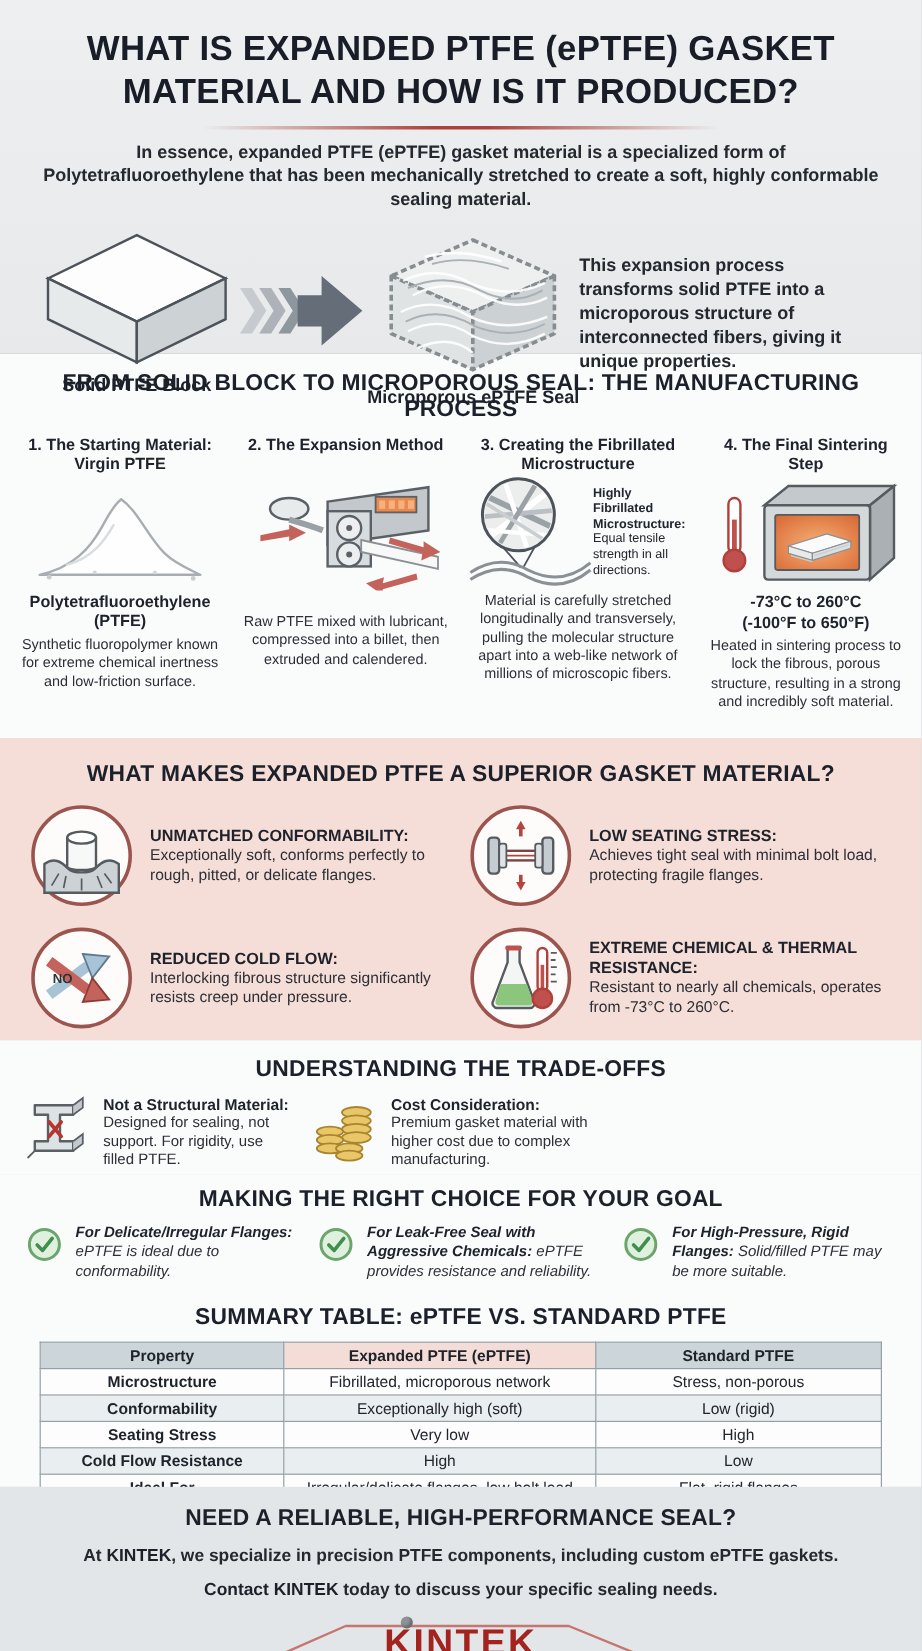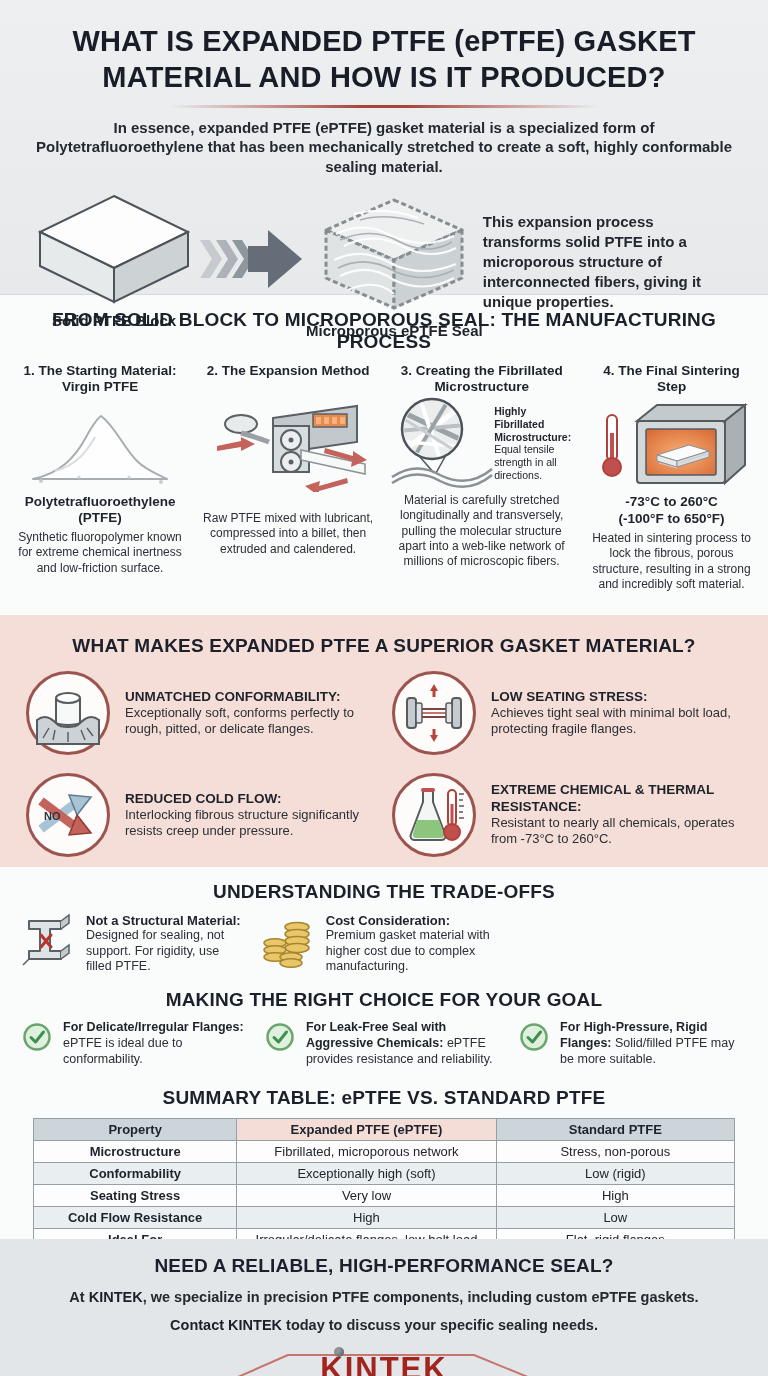--- a/index.html
+++ b/index.html
@@ -51,21 +51,21 @@
   .tradeoffs { height:112px; background:#fafbfb; padding:10px 20px 0; }
   .tradeoffs h2 { margin:4px 0 10px; }
   .to-grid { display:grid; grid-template-columns:1fr 1.12fr 1fr; gap:18px; }
   .to-item { display:flex; gap:10px; }
   .to-icon { width:56px; min-width:56px; display:flex; justify-content:center; align-items:flex-start; }
   .to-title { font-weight:800; font-size:13px; color:#1d222b; }
   .to-text { font-size:12.5px; line-height:1.24; color:#2b2f36; }
   
   .choice { height:96px; background:#fafbfb; padding:4px 22px 0; }
   .choice h2 { margin:6px 0 9px; }
-  .ch-grid { display:grid; grid-template-columns:1fr 1.05fr 1fr; gap:16px; }
+  .ch-grid { display:grid; grid-template-columns:1fr 1.05fr 1fr; gap:16px;font-style:italic; }
   .ch-item { display:flex; gap:9px; align-items:flex-start; }
   .ch-icon { width:32px; min-width:32px; padding-top:2px; }
   .ch-text { font-size:12.5px; line-height:1.26; color:#2b2f36; }
   .ch-text b { font-weight:800; color:#1d222b; }
   
   .summary { height:164px; background:#fafbfb; padding-top:6px; }
   .summary h2 { margin:6px 0 9px; }
   table { width:702px; margin:0 auto; border-collapse:collapse; font-size:13px; }
   th, td { border:1px solid #94a0a6; text-align:center; padding:3px 6px; height:21px; }
   thead th { background:#ccd6da; font-weight:800; color:#1d222b; }

